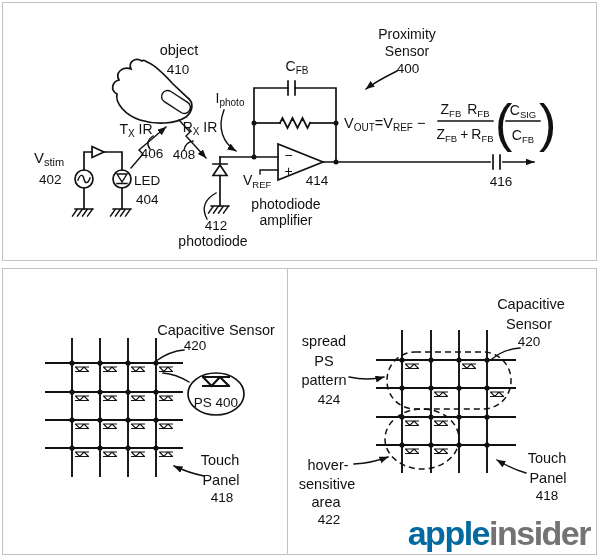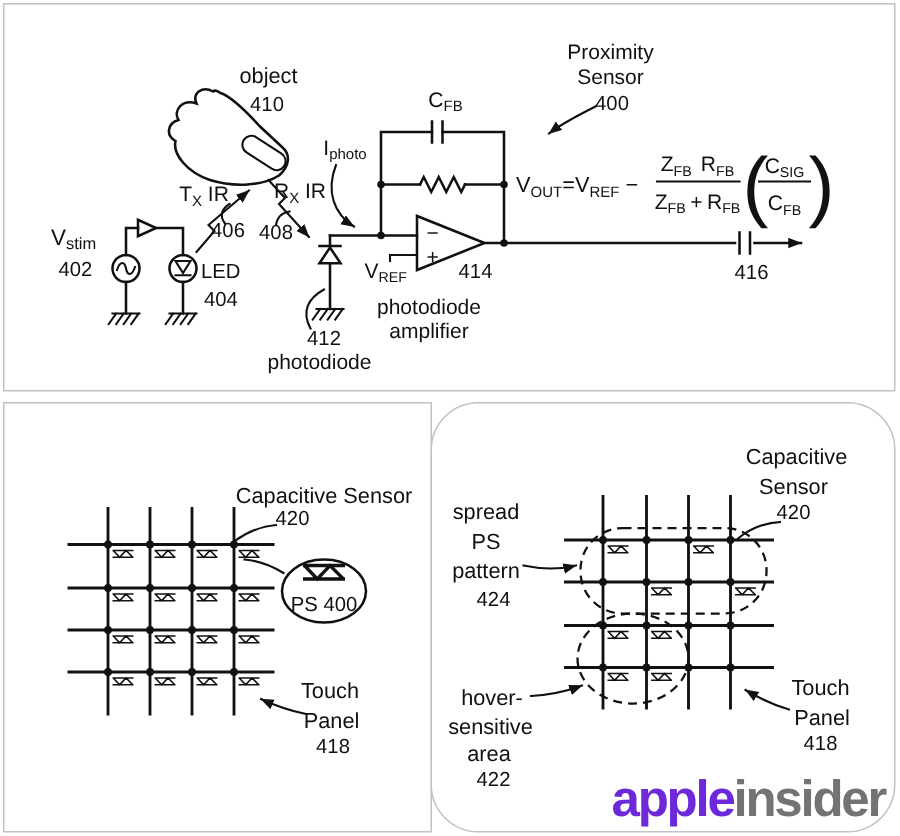--- a/index.html
+++ b/index.html
@@ -1,21 +1,21 @@
 <!DOCTYPE html>
 <html><head>
 <meta charset="utf-8">
 <style>
   html,body{margin:0;padding:0;background:#fff;}
   #stage{position:relative;width:600px;height:557px;background:#fff;overflow:hidden;
          font-family:"Liberation Sans",sans-serif;}
   .panel{position:absolute;background:#fff;border:1px solid #c2c2c2;}
   #top-panel{left:2px;top:2px;width:593px;height:257px;}
   #bl-panel{left:2px;top:268px;width:284px;height:285px;}
-  #br-panel{left:287px;top:268px;width:308px;height:285px;border-radius:32px;}
+  #br-panel{left:287px;top:268px;width:308px;height:285px;}
   svg{display:block;}
   svg text{font-family:"Liberation Sans",sans-serif;fill:#111;}
   .w{stroke:#111;stroke-width:1.7;fill:none;stroke-linecap:square;}
   .thin{stroke-width:1.4;}
   .gl{stroke:#111;stroke-width:1.9;fill:none;}
   .dash{stroke:#111;stroke-width:1.5;fill:none;stroke-dasharray:6 4;}
   .dot{fill:#111;}
   #watermark{position:absolute;right:6px;bottom:4px;font-weight:bold;font-size:34px;
              letter-spacing:-1.5px;line-height:1;user-select:none;}
 </style>
@@ -260,16 +260,16 @@
       <text x="38" y="238" font-size="14.5" text-anchor="middle">area</text>
       <text x="41" y="255" font-size="13.5" text-anchor="middle">422</text>
       <path class="w thin" d="M66,195 Q84,194 100,188" marker-end="url(#arwC)"></path>
 
       <text x="259" y="194" font-size="14.5" text-anchor="middle">Touch</text>
       <text x="260" y="214" font-size="14.5" text-anchor="middle">Panel</text>
       <text x="259" y="231" font-size="13.5" text-anchor="middle">418</text>
       <path class="w thin" d="M238,204 Q224,200 209,191" marker-end="url(#arwC)"></path>
     </svg>
 
-    <div id="watermark"><span style="color:#6d28d9">apple</span><span style="color:#737373">insider</span></div>
+    <div id="watermark"><span style="color:#0369a1">apple</span><span style="color:#737373">insider</span></div>
   </div>
 
 </div>
 
 </body></html>

